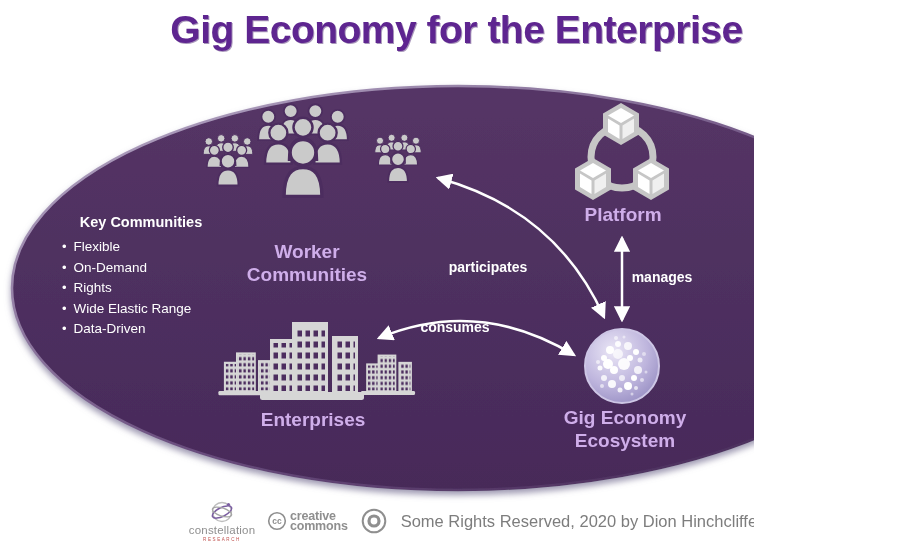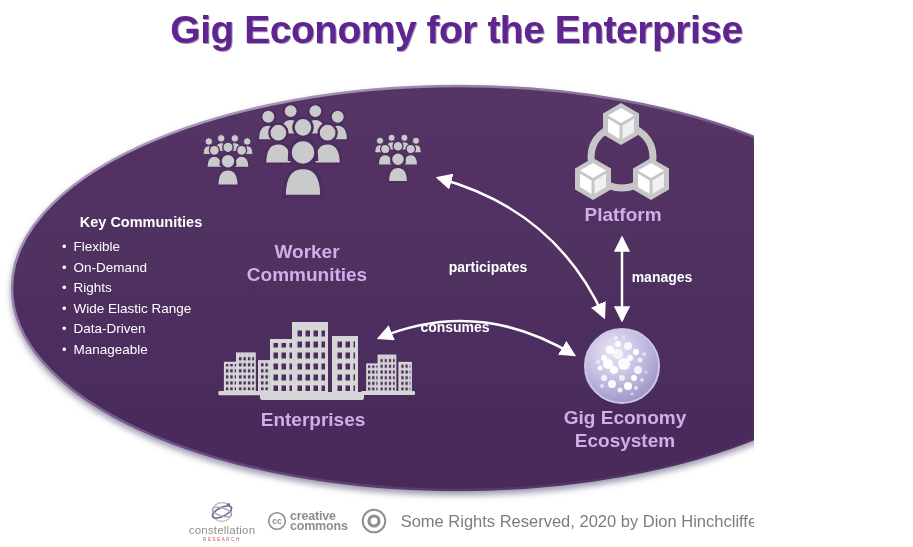--- a/index.html
+++ b/index.html
@@ -172,21 +172,20 @@
   </svg>
 
   <div class="abs ka-heading" style="left:141px; top:214px;">Key Communities</div>
   <div class="abs ka-list">
     <ul>
       <li>Flexible</li>
       <li>On-Demand</li>
       <li>Rights</li>
       <li>Wide Elastic Range</li>
       <li>Data-Driven</li>
-      <li>Manageable</li>
     </ul>
   </div>
 
   <div class="abs node-label" style="left:307px; top:208px;margin-top:32px;">Worker
 Communities</div>
   <div class="abs node-label" style="left:623px; top:203px;">Platform</div>
   <div class="abs node-label" style="left:313px; top:408px;">Enterprises</div>
   <div class="abs node-label" style="left:625px; top:406px;">Gig Economy
 Ecosystem</div>
 

